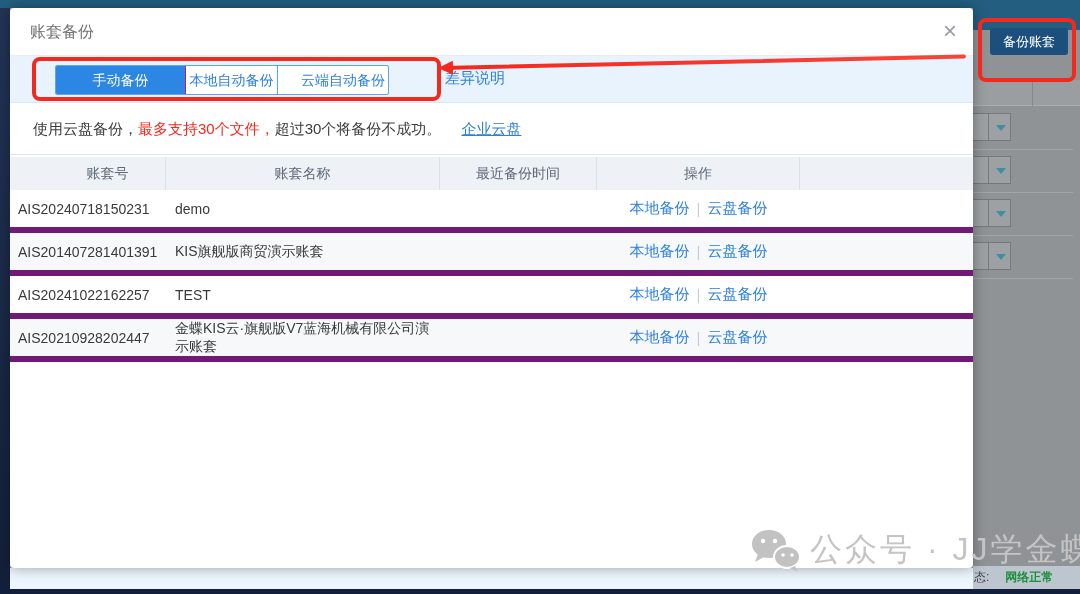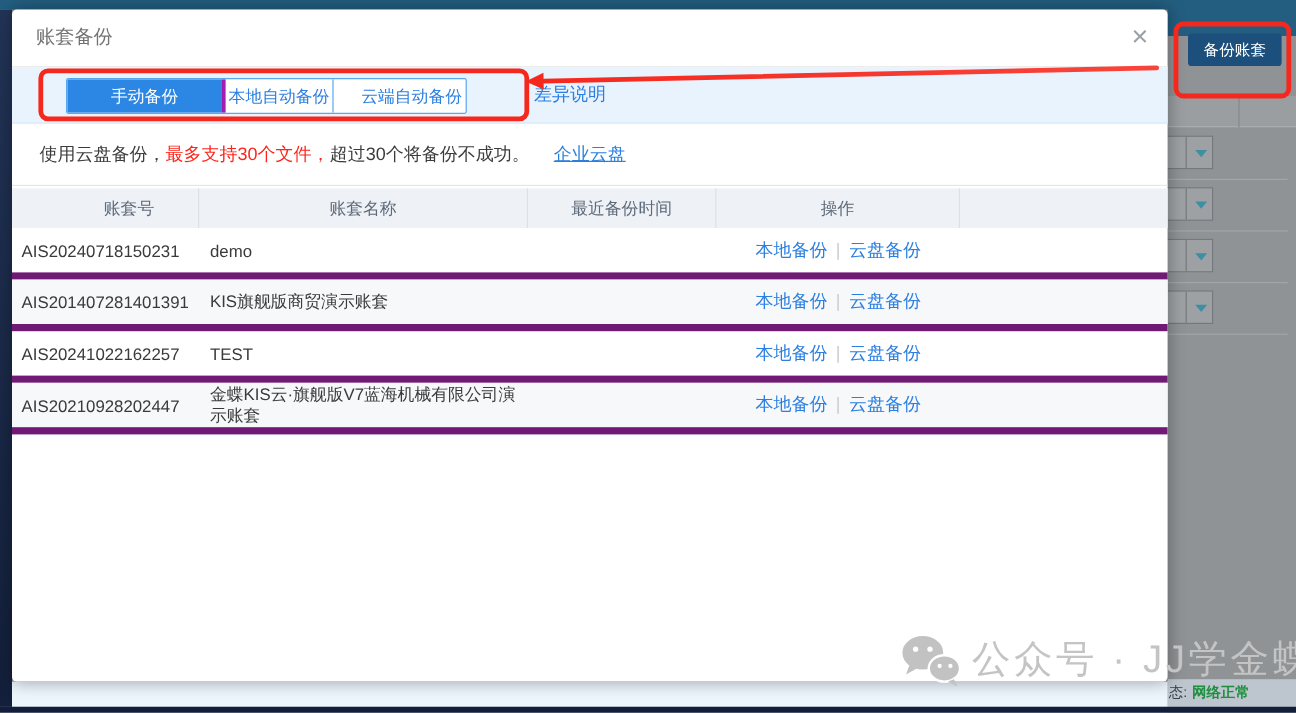--- a/index.html
+++ b/index.html
@@ -15,42 +15,42 @@
   .rp-teal      { position:absolute; left:0; top:0; width:107px; height:30px; background:#235e80; }
   .rp-headband  { position:absolute; left:0; top:80px; width:107px; height:26px; background:#9b9ea1; border-bottom:1px solid #aaadb0; }
   .rp-headband .vline { position:absolute; left:59px; top:0; width:1px; height:26px; background:#85888b; }
   .combo        { position:absolute; left:-6px; width:44px; height:28px; border:1px solid #75797d; background:#9da1a4; }
   .combo .div   { position:absolute; left:20px; top:0; width:1px; height:26px; background:#75797d; }
   .combo .arr   { position:absolute; left:28px; top:11px; width:0; height:0;
                   border-left:5px solid transparent; border-right:5px solid transparent; border-top:6px solid #3e8fa3; }
   .rp-sep       { position:absolute; left:0; width:100px; height:1px; background:#a3a6a9; }
   .rp-status    { position:absolute; left:0; top:566px; width:107px; height:23px; background:#bdc6cf; font-size:12px; line-height:23px; white-space:nowrap; }
   .rp-status .lbl { color:#3a3f45; margin-left:1px; }
-  .rp-status .val { color:#1f8f3f; font-weight:bold; margin-left:4px; }
+  .rp-status .val { color:#1f8f3f; font-weight:bold; margin-left:16px; }
 
   .status-left  { position:absolute; left:10px; top:568px; width:963px; height:21px; background:#edf5fd; z-index:5; }
 
   
   .btn-redbox   { position:absolute; left:978px; top:18px; width:98px; height:64px; border:4px solid #f5281e; border-radius:8px; z-index:30; }
   .backup-btn   { position:absolute; left:8px; top:6px; width:78px; height:27px; background:#1d4f7c; border:none; border-radius:3px;
                   color:#fff; font-size:13px; text-align:center; line-height:27px; cursor:pointer; font-family:inherit; }
 
   
   .dialog  { position:absolute; left:10px; top:8px; width:963px; height:560px; background:#fff; border-radius:4px;
              box-shadow:0 0 14px rgba(0,0,0,.35); z-index:10; }
   .dlg-titlebar { position:absolute; left:0; top:0; width:100%; height:48px; border-bottom:1px solid #ececec; }
   .dlg-title    { position:absolute; left:20px; top:0; line-height:48px; font-size:16px; color:#737373; }
   .dlg-close    { position:absolute; right:16px; top:10px; font-size:24px; line-height:26px; color:#9aa0a6; cursor:pointer; }
 
   .tab-area { position:absolute; left:0; top:48px; width:100%; height:47px; background:#e8f3fd; border-bottom:1px solid #d9e8f7; }
   .tab-redbox { position:absolute; left:22px; top:1px; width:409px; height:44px; border:4px solid #f5281e; border-radius:8px; z-index:3; }
   .tab-group  { position:absolute; left:45px; top:9px; height:30px; display:flex; background:#fff;
                 border:1px solid #58a7ef; border-radius:2px; overflow:hidden; }
   .tab        { height:28px; line-height:28px; text-align:center; font-size:14px; color:#2b7fe0; cursor:pointer; }
-  .tab.w1 { width:129px; } .tab.w2 { width:92px; border-left:3px solid #a21caf; } .tab.w3 { width:111px; border-left:1px solid #58a7ef;padding-left:20px; }
+  .tab.w1 { width:129px; } .tab.w2 { width:92px; border-left:1px solid #a21caf; } .tab.w3 { width:111px; border-left:1px solid #58a7ef;padding-left:20px; }
   .tab.active { background:#2b87e3; color:#fff; }
   .diff-link  { position:absolute; left:435px; top:13px; font-size:15px; color:#2b7fe0; cursor:pointer; }
 
   .info-row { position:absolute; left:0; top:95px; width:100%; height:52px; border-bottom:1px solid #e6e6e6;
               line-height:52px; padding-left:23px; font-size:15px; color:#3c3c3c; white-space:nowrap; }
   .info-row .hl   { color:#ff241a; }
   .info-row .lnk  { color:#2b7fe0; margin-left:20px; text-decoration:underline; cursor:pointer; }
 
   .table   { position:absolute; left:0; top:149px; width:100%; }
   .thead   { display:flex; height:33px; background:#eef1f6; font-size:14px; color:#5d6a79; }

